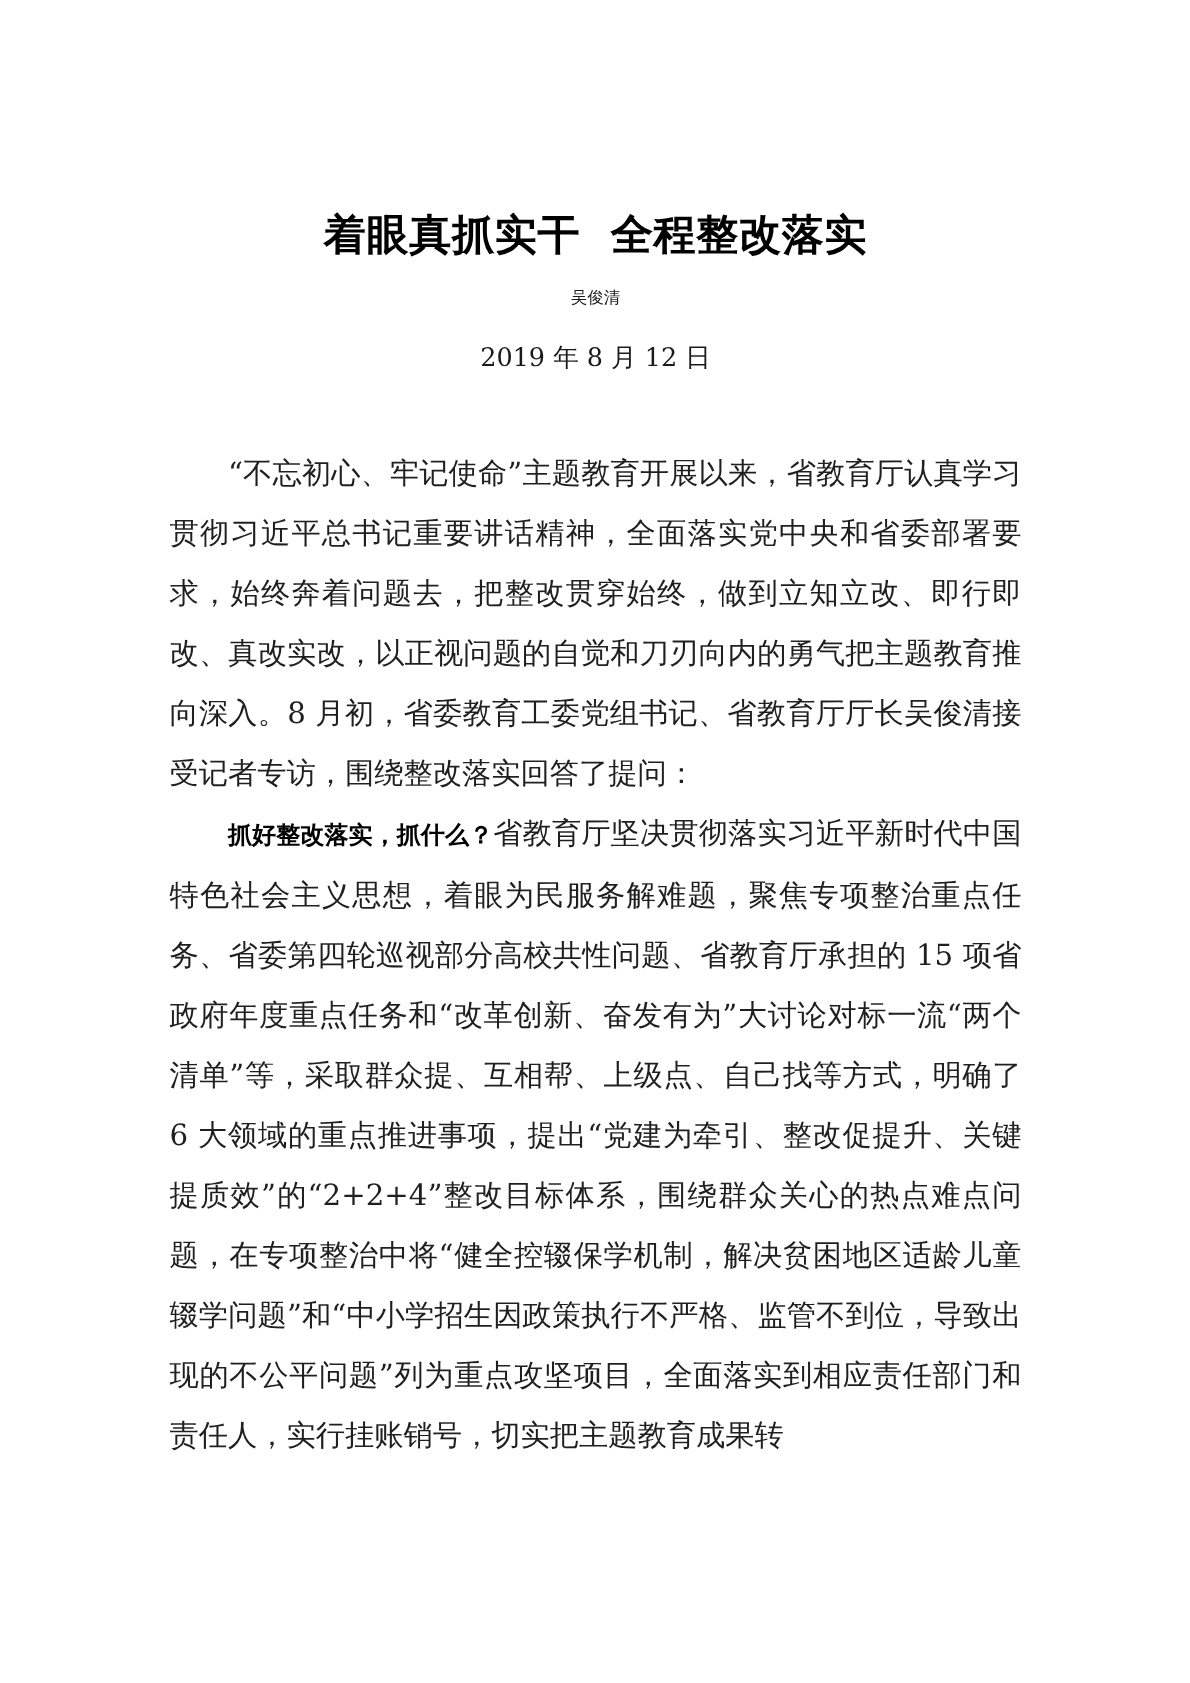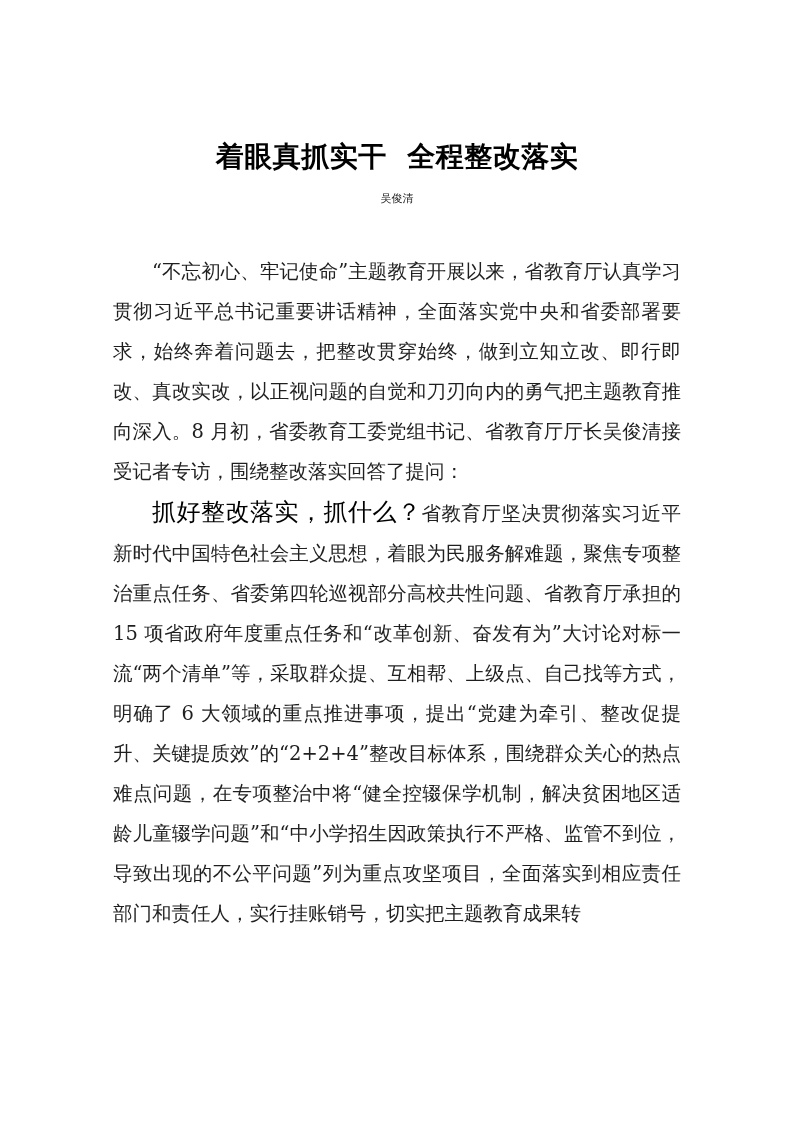--- a/index.html
+++ b/index.html
@@ -75,35 +75,36 @@
     text-justify: inter-character;
     text-indent: 2em;
     color: #1f1f1f;
     word-break: break-all;
   }
   .para + .para {
     margin-top: 0;
   }
   .lead-in {
     font-family: "DejaVu Sans", "Liberation Sans", sans-serif;
-    font-weight: normal;
+    font-weight: bold;
     color: #000000;
-    font-size: 24px;
+    font-size: 16px;
   }
 </style>
 </head>
 <body>
 
 <div class="page">
   <div class="content">
 
     <h1 class="doc-title">着眼真抓实干  全程整改落实</h1>
 
     <div class="doc-author">吴俊清</div>
 
+    <div class="doc-date">2019 年 8 月 12 日</div>
 
     <div class="body-block">
 
       <p class="para"><span>“不忘初心、牢记使命”主题教育开展以来，省教育厅认真学习贯彻习近平总书记重要讲话精神，全面落实党中央和省委部署要求，始终奔着问题去，把整改贯穿始终，做到立知立改、即行即改、真改实改，以正视问题的自觉和刀刃向内的勇气把主题教育推向深入。8 月初，省委教育工委党组书记、省教育厅厅长吴俊清接受记者专访，围绕整改落实回答了提问：</span></p>
 
       <p class="para"><span class="lead-in">抓好整改落实，抓什么？</span><span>省教育厅坚决贯彻落实习近平新时代中国特色社会主义思想，着眼为民服务解难题，聚焦专项整治重点任务、省委第四轮巡视部分高校共性问题、省教育厅承担的 15 项省政府年度重点任务和“改革创新、奋发有为”大讨论对标一流“两个清单”等，采取群众提、互相帮、上级点、自己找等方式，明确了 6 大领域的重点推进事项，提出“党建为牵引、整改促提升、关键提质效”的“2+2+4”整改目标体系，围绕群众关心的热点难点问题，在专项整治中将“健全控辍保学机制，解决贫困地区适龄儿童辍学问题”和“中小学招生因政策执行不严格、监管不到位，导致出现的不公平问题”列为重点攻坚项目，全面落实到相应责任部门和责任人，实行挂账销号，切实把主题教育成果转</span></p>
 
     </div>
   </div>
 </div>

